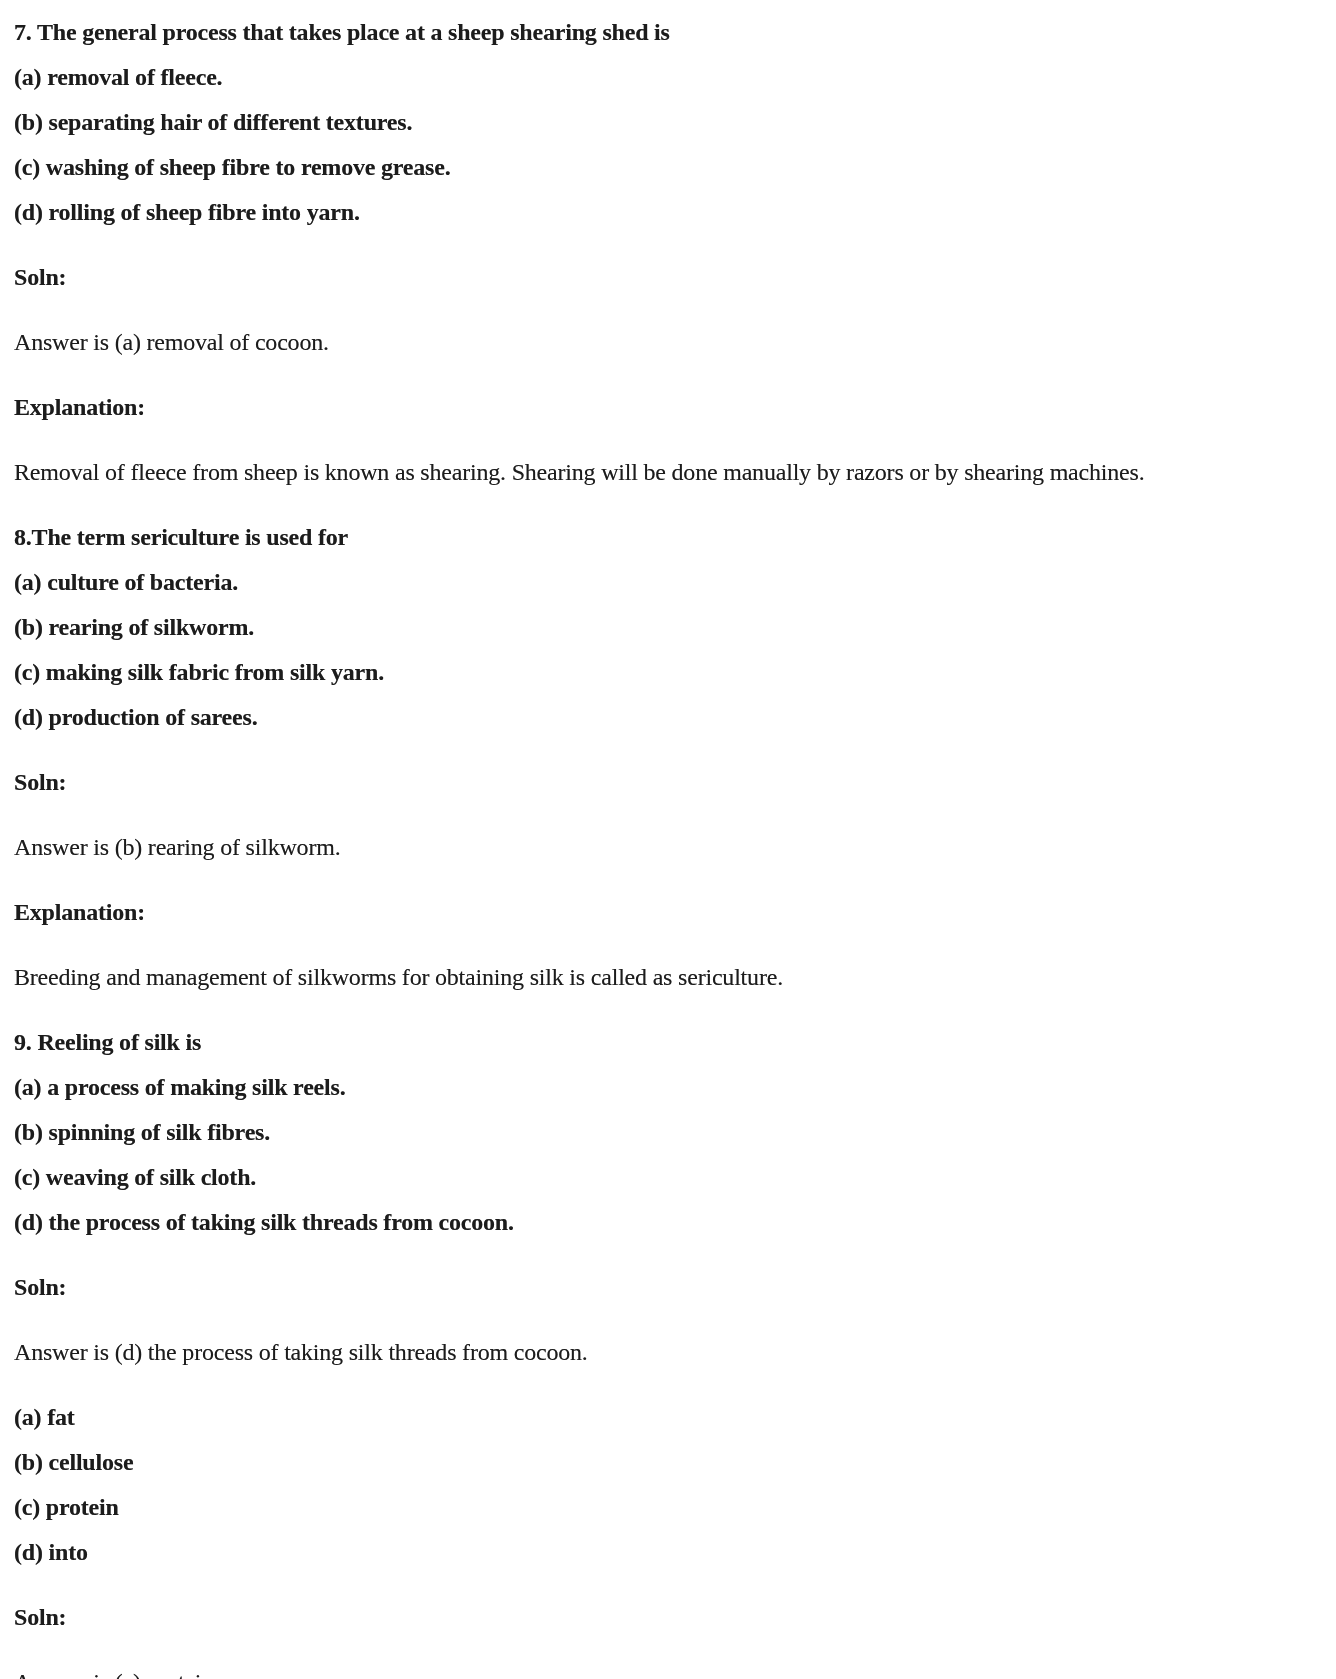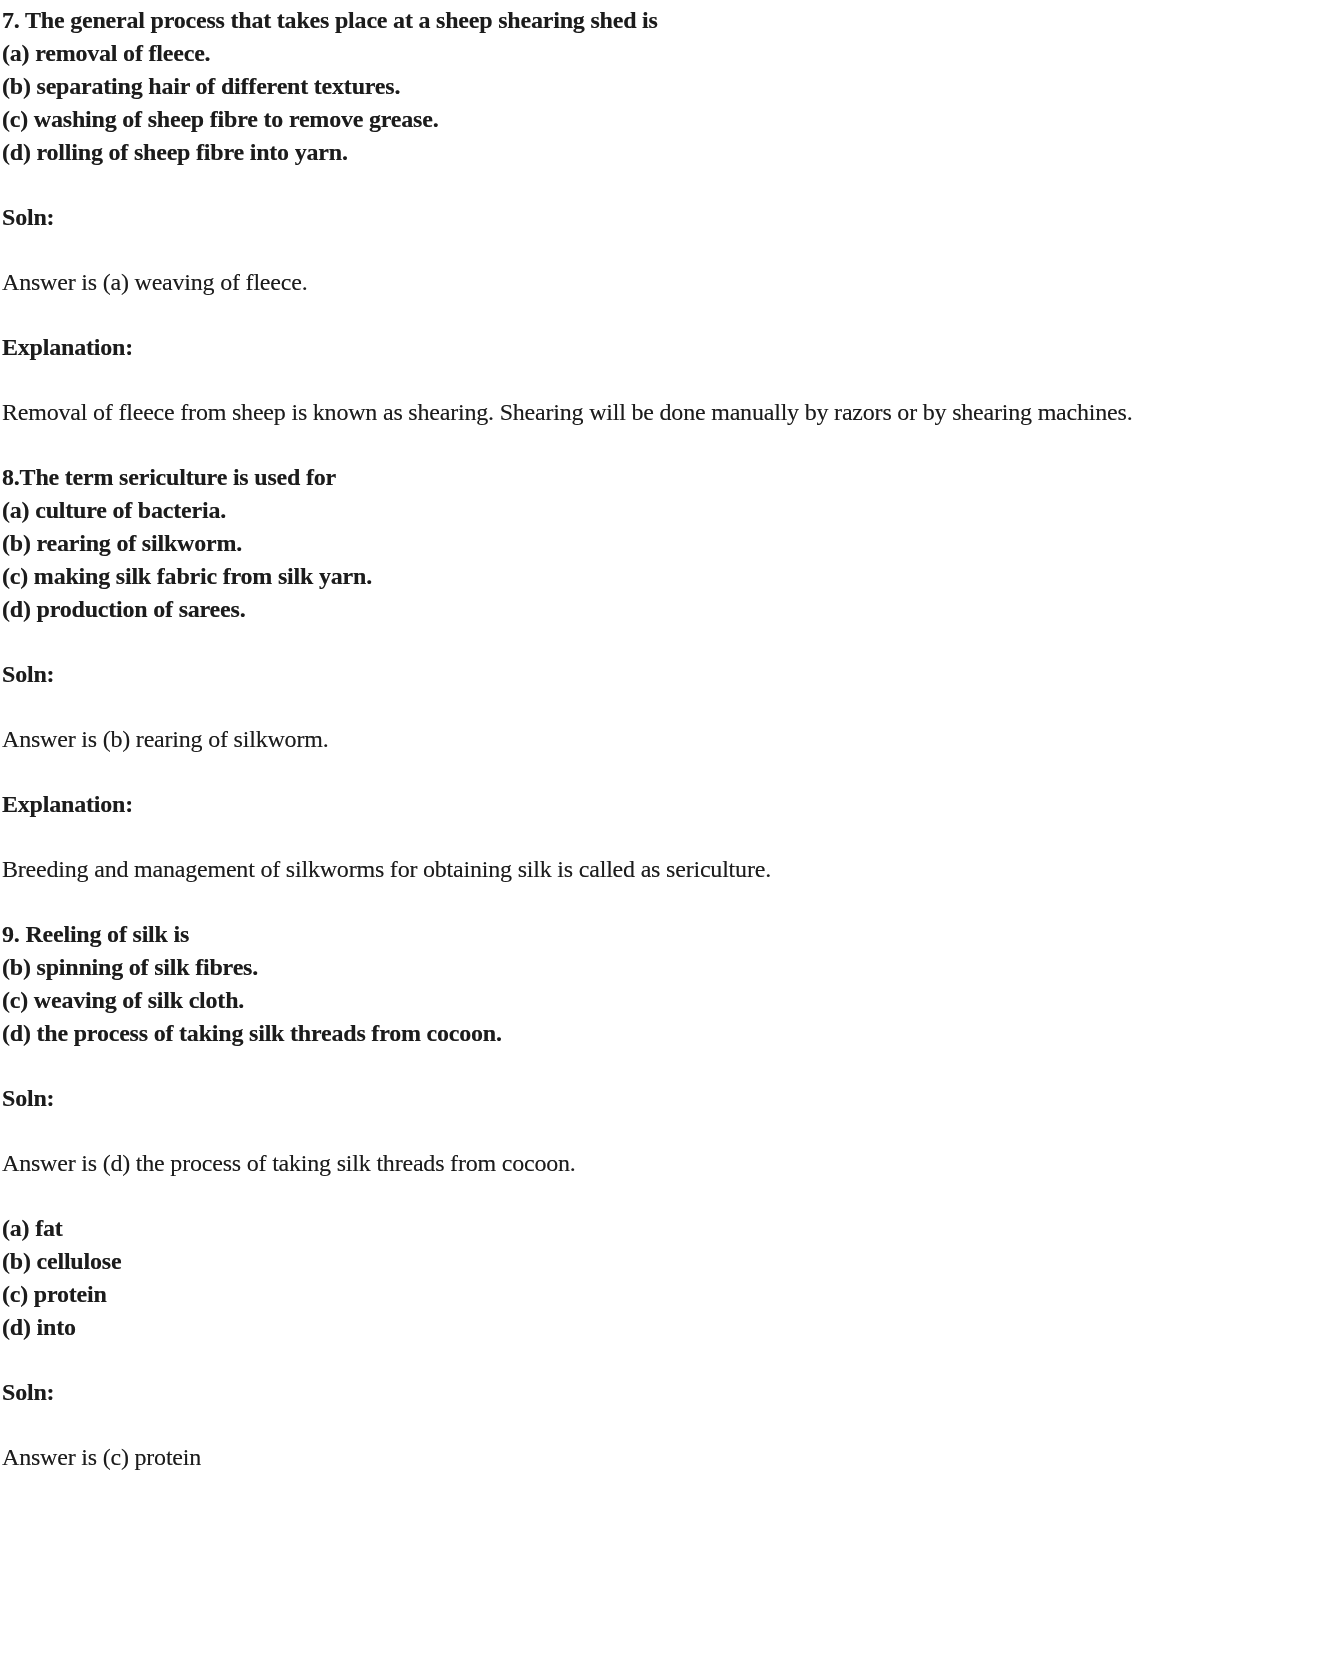--- a/index.html
+++ b/index.html
@@ -17,21 +17,21 @@
     letter-spacing: -0.2px;
     -webkit-font-smoothing: antialiased;
   }
   main {
     padding: 4px 0 0 2px;
   }
   .block {
     margin: 0 0 32px 0;
   }
   .block p {
-    margin: 0;
+    margin: 12px;
     padding: 0;
   }
   .bold {
     font-weight: bold;
   }
   
   p {
     text-shadow: 0 0 0.6px rgba(28, 28, 28, 0.45);
   }
 </style>
@@ -46,21 +46,21 @@
     <p>(b) separating hair of different textures.</p>
     <p>(c) washing of sheep fibre to remove grease.</p>
     <p>(d) rolling of sheep fibre into yarn.</p>
   </section>
 
   <section class="block bold">
     <p>Soln:</p>
   </section>
 
   <section class="block">
-    <p>Answer is (a) weaving of fleece.</p>
+    <p>Answer is (a) removal of cocoon.</p>
   </section>
 
   <section class="block bold">
     <p>Explanation:</p>
   </section>
 
   <section class="block">
     <p>Removal of fleece from sheep is known as shearing. Shearing will be done manually by razors or by shearing machines.</p>
   </section>
 
@@ -83,20 +83,21 @@
   <section class="block bold">
     <p>Explanation:</p>
   </section>
 
   <section class="block">
     <p>Breeding and management of silkworms for obtaining silk is called as sericulture.</p>
   </section>
 
   <section class="block bold">
     <p>9. Reeling of silk is</p>
+    <p>(a) a process of making silk reels.</p>
     <p>(b) spinning of silk fibres.</p>
     <p>(c) weaving of silk cloth.</p>
     <p>(d) the process of taking silk threads from cocoon.</p>
   </section>
 
   <section class="block bold">
     <p>Soln:</p>
   </section>
 
   <section class="block">

